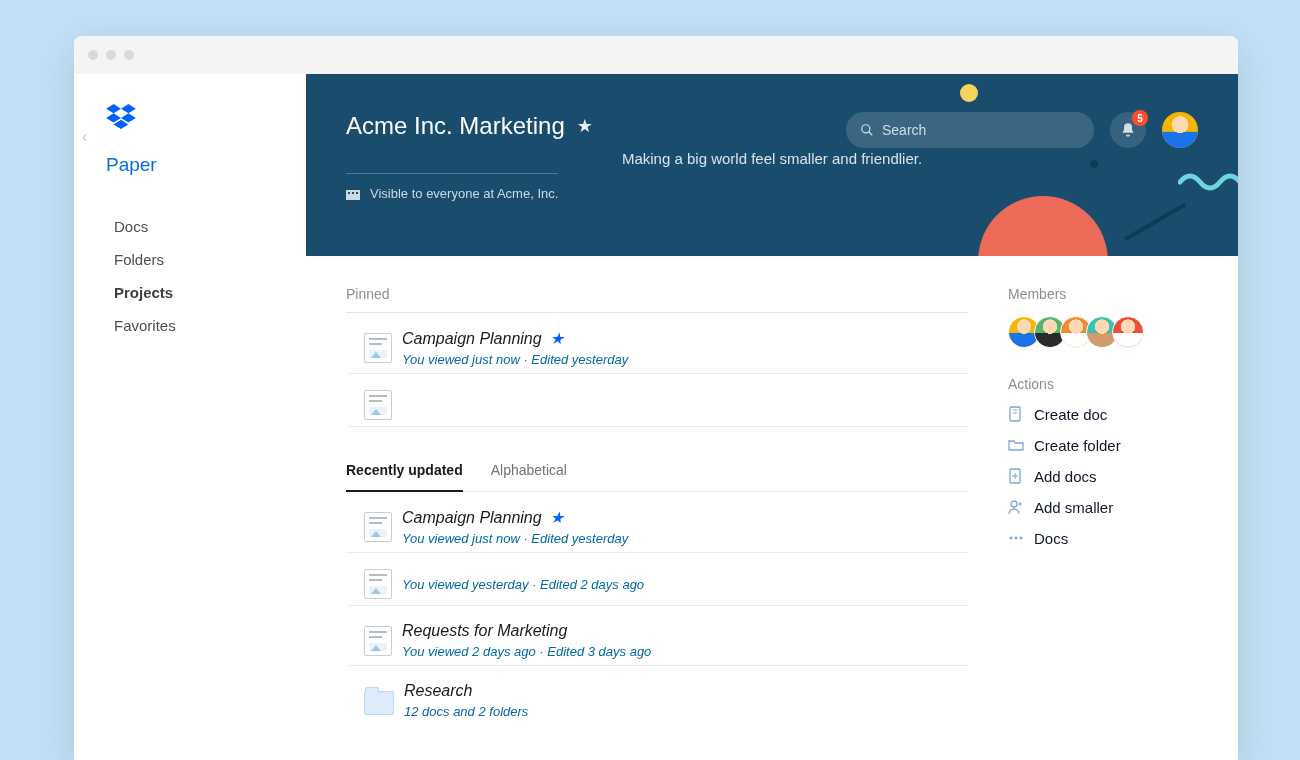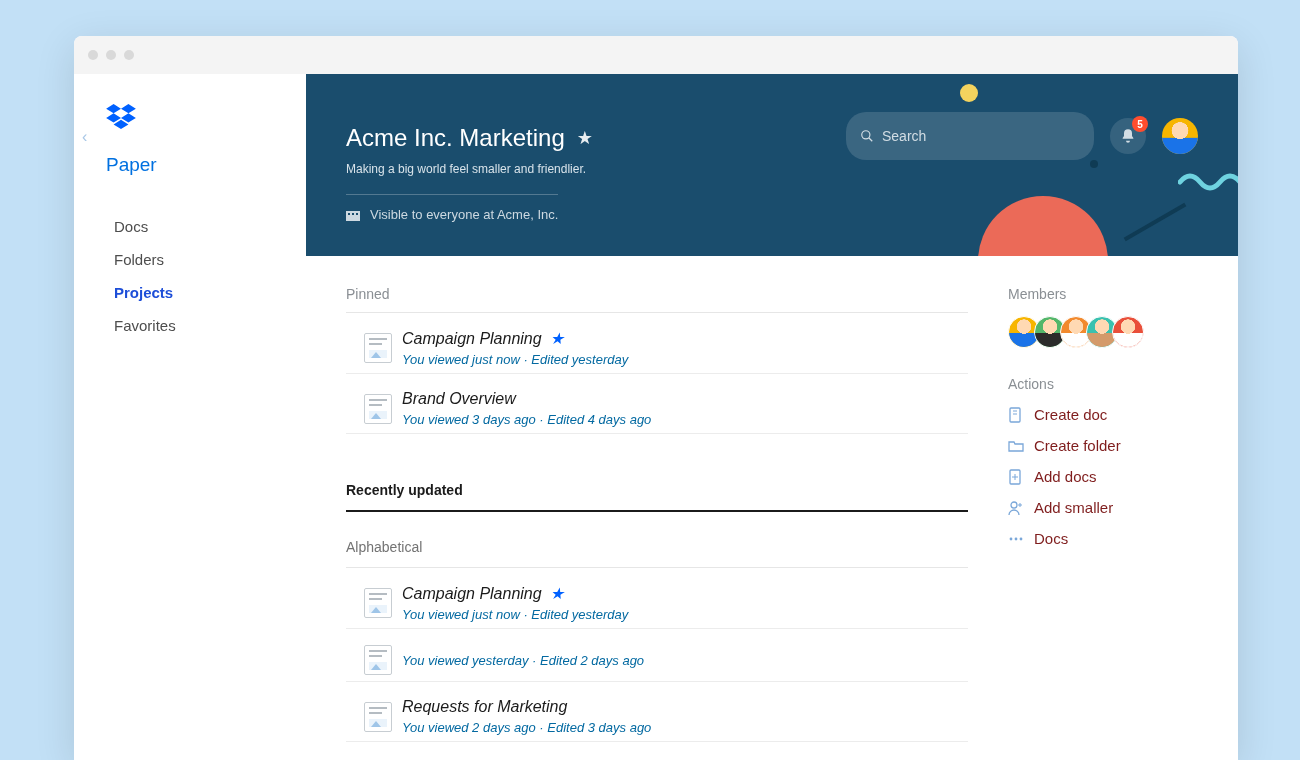--- a/index.html
+++ b/index.html
@@ -56,48 +56,48 @@
     margin-bottom: 34px;
     margin-left: 8px;
   }
   .nav-list { list-style: none; margin-left: 16px;}
   .nav-list li {
     font-size: 15px;
     color: #4d4d4d;
     padding: 8px 0;
     cursor: pointer;
   }
-  .nav-list li.active { color: #1d4ed8; font-weight: 700; }
+  .nav-list li.active { color: #404040; font-weight: 700; }
   .main { flex: 1; display: flex; flex-direction: column; min-width: 0; overflow:hidden;}
   .hero {
     background: #1a4d6d;
     color: #fff;
     height: 182px;
-    padding: 50px 40px 0 40px;
+    padding: 38px 40px 0 40px;
     position: relative;
     overflow: hidden;
   }
   .hero-title-row { display: flex; align-items: center; gap: 12px; margin-bottom: 10px;}
   .hero-title { font-size: 24px; font-weight: 400; }
   .star-outline { color: #fff; font-size: 18px; opacity:.9}
-  .hero-sub { font-size: 12px; color: #d8e3ea; margin-bottom: 18px;}
+  .hero-sub { font-size: 15px; color: #d8e3ea; margin-bottom: 6px; text-align: center;}
   .hero-vis {
     display: flex; align-items: center; gap: 10px;
     font-size: 13px; color: #cdd9e1;
     border-top: 1px solid rgba(255,255,255,.25);
     padding-top: 12px;
     width: fit-content;
   }
   .hero-right {
     position: absolute; top: 38px; right: 40px;
     display: flex; align-items: center; gap: 16px;
   }
   .search-pill {
     position: relative;
-    width: 248px; height: 48px;
+    width: 248px; height: 36px;
     background: rgba(255,255,255,.14);
     border-radius: 20px;
     display: flex; align-items: center;
     padding: 0 14px; gap: 8px;
     color: #d2dde4;
   }
   .search-pill input {
     background: transparent; border: 0; outline: 0;
     color: #fff; font-size: 14px; flex:1;
   }
@@ -157,33 +157,33 @@
   .doc-icon .img::after{content:"";position:absolute;left:2px;bottom:0;width:0;height:0;border-left:5px solid transparent;border-right:5px solid transparent;border-bottom:6px solid #9fc5e8;}
   .folder-icon{
     width:30px;height:24px;background:#dcecfa;border:1px solid #bcd8f2;border-radius:2px;position:relative;margin-top:4px;
   }
   .folder-icon::before{content:"";position:absolute;top:-5px;left:0;width:12px;height:5px;background:#dcecfa;border:1px solid #bcd8f2;border-bottom:0;border-radius:2px 2px 0 0;}
   .doc-meta{display:flex;flex-direction:column;gap:4px;}
   .doc-title-row{display:flex;align-items:center;gap:8px;}
   .doc-title{font-size:16px;color:#1b1b1b;}
   .star-fill{color:#0061ff;font-size:16px;}
   .doc-sub{font-size:13px;color:#0369a1;}
-  .tabs{display:flex;gap:28px;margin-top:48px;border-bottom:1px solid #e6e6e6;flex-direction:column;}
+  .tabs{display:flex;gap:28px;margin-top:35px;border-bottom:1px solid #e6e6e6;}
   .tab{font-size:14px;color:#737373;padding:0 0 12px 0;cursor:pointer;}
   .tab.active{color:#1b1b1b;font-weight:600;border-bottom:2px solid #1b1b1b;margin-bottom:-1px;}
   .rightcol{
     width:230px;padding:30px 34px 0 0;
   }
   .rc-label{color:#8a8f94;font-size:14px;margin-bottom:14px;}
   .member-strip{display:flex;margin-bottom:28px;}
   .mav{width:32px;height:32px;border-radius:50%;border:1px solid #fff;margin-left:-6px;background:#ccc;overflow:hidden;position:relative;}
   .mav:first-child{margin-left:0;}
   .mav::after{content:"";position:absolute;inset:0;background:radial-gradient(circle at 50% 32%,#ffd9b3 28%,transparent 29%),linear-gradient(transparent 52%, var(--mshirt,#1a73e8) 53%);}
   .actions-list{list-style:none;display:flex;flex-direction:column;gap:14px;}
-  .action-item{display:flex;align-items:center;gap:10px;color:#7f1d1d;font-size:15px;cursor:pointer;}
+  .action-item{display:flex;gap:10px;color:#0f172a;font-size:15px;cursor:pointer;}
   .ai-icon{width:16px;height:16px;color:#7aa7d9;flex-shrink:0;}
 </style>
 </head>
 <body>
 
 <div class="browser-window">
 
   <div class="window-bar">
     <span class="traffic-dot"></span>
     <span class="traffic-dot"></span>
@@ -271,26 +271,20 @@
               <span class="doc-sub">You viewed just now · Edited yesterday</span>
             </div>
           </div>
 
           <div class="doc-item">
             <div class="doc-icon">
                 <div class="l1"></div>
                 <div class="l2"></div>
                 <div class="img"></div>
               </div>
-            <div class="doc-meta">
-              <div class="doc-title-row">
-                <span class="doc-title">Brand Overview</span>
-              </div>
-              <span class="doc-sub">You viewed 3 days ago · Edited 4 days ago</span>
-            </div>
           </div>
 
           <div class="tabs">
             <div class="tab active">Recently updated</div>
             <div class="tab">Alphabetical</div>
           </div>
 
           <div class="doc-item">
             <div class="doc-icon">
                 <div class="l1"></div>

